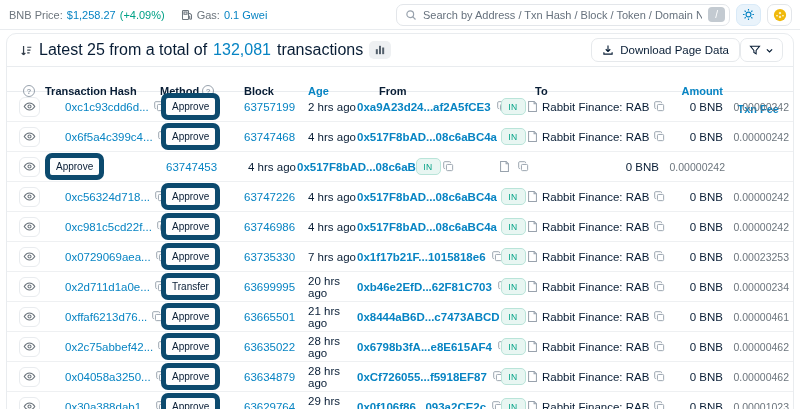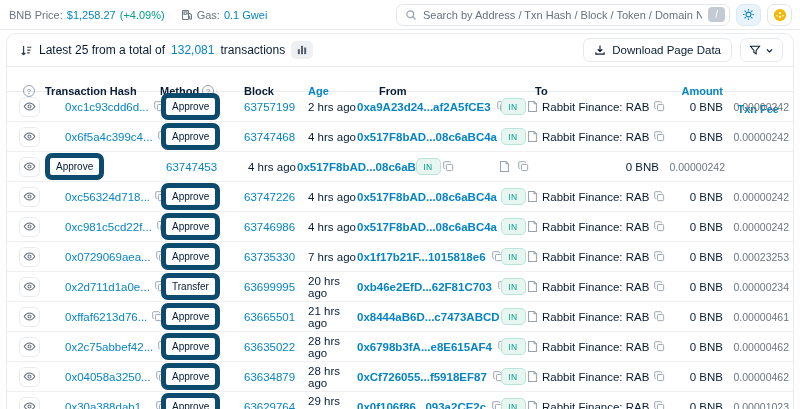--- a/index.html
+++ b/index.html
@@ -59,26 +59,26 @@
     border:1px solid #e9ecef;
     border-radius:10px;
     background:#fff;
     overflow:hidden;
   }
   .toolbar {
     display:flex; align-items:center;
     padding:4px 10px 4px 12px;
     min-height:26px;
   }
-  .summary { display:flex; align-items:center; gap:6px; font-size:12px; color:#081d35; white-space:nowrap; }
+  .summary { display:flex; align-items:center; gap:6px; font-size:16px; color:#081d35; white-space:nowrap; }
   .chart-mini-btn {
     width:22px; height:18px; border-radius:5px; border:none;
     background:#eef0f2; display:flex; align-items:center; justify-content:center; cursor:pointer;
   }
-  .toolbar-right { margin-left:auto; display:flex; align-items:center; gap:8px; }
+  .toolbar-right { margin-left:auto; display:flex; align-items:center; }
   .btn {
     display:flex; align-items:center; gap:6px;
     border:1px solid #e6e9ec; border-radius:7px;
     background:#fff; cursor:pointer;
     font-family:"Liberation Sans", sans-serif;
     font-size:11.5px; color:#081d35;
     padding:4px 10px; height:24px;
   }
   .btn.filter { padding:4px 8px; gap:4px; }
 

